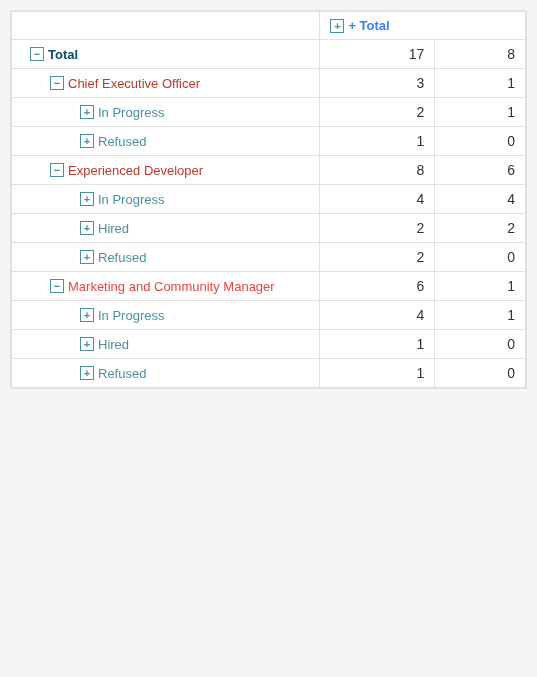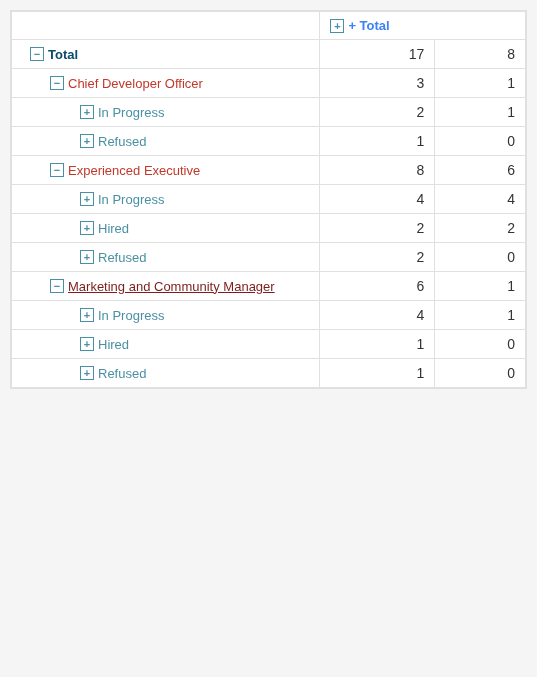--- a/index.html
+++ b/index.html
@@ -112,21 +112,21 @@
         <span style="color:#0c4a6e; font-weight:bold;">Total</span>
       </div>
     </td>
     <td class="num">17</td>
     <td class="num">8</td>
   </tr>
         <tr>
     <td style="padding: 6px 10px;">
       <div class="row-label" style="padding-left:28px;">
         <span class="icon-minus" style="border-color:#4a90a4; color:#4a90a4;">−</span>
-        <span style="color:#c0392b; font-weight:normal;">Chief Developer Officer</span>
+        <span style="color:#c0392b; font-weight:normal;">Chief Executive Officer</span>
       </div>
     </td>
     <td class="num">3</td>
     <td class="num">1</td>
   </tr>
         <tr>
     <td style="padding: 6px 10px;">
       <div class="row-label" style="padding-left:58px;">
         <span class="icon-plus" style="border-color:#4a90a4; color:#4a90a4;">+</span>
         <span style="color:#4a90a4; font-weight:normal;">In Progress</span>
@@ -142,21 +142,21 @@
         <span style="color:#4a90a4; font-weight:normal;">Refused</span>
       </div>
     </td>
     <td class="num">1</td>
     <td class="num">0</td>
   </tr>
         <tr>
     <td style="padding: 6px 10px;">
       <div class="row-label" style="padding-left:28px;">
         <span class="icon-minus" style="border-color:#4a90a4; color:#4a90a4;">−</span>
-        <span style="color:#c0392b; font-weight:normal;">Experienced Executive</span>
+        <span style="color:#c0392b; font-weight:normal;">Experienced Developer</span>
       </div>
     </td>
     <td class="num">8</td>
     <td class="num">6</td>
   </tr>
         <tr>
     <td style="padding: 6px 10px;">
       <div class="row-label" style="padding-left:58px;">
         <span class="icon-plus" style="border-color:#4a90a4; color:#4a90a4;">+</span>
         <span style="color:#4a90a4; font-weight:normal;">In Progress</span>
@@ -182,21 +182,21 @@
         <span style="color:#4a90a4; font-weight:normal;">Refused</span>
       </div>
     </td>
     <td class="num">2</td>
     <td class="num">0</td>
   </tr>
         <tr>
     <td style="padding: 6px 10px;">
       <div class="row-label" style="padding-left:28px;">
         <span class="icon-minus" style="border-color:#4a90a4; color:#4a90a4;">−</span>
-        <span style="color:#7f1d1d; font-weight:normal;text-decoration:underline;">Marketing and Community Manager</span>
+        <span style="color:#ef4444; font-weight:normal;">Marketing and Community Manager</span>
       </div>
     </td>
     <td class="num">6</td>
     <td class="num">1</td>
   </tr>
         <tr>
     <td style="padding: 6px 10px;">
       <div class="row-label" style="padding-left:58px;">
         <span class="icon-plus" style="border-color:#4a90a4; color:#4a90a4;">+</span>
         <span style="color:#4a90a4; font-weight:normal;">In Progress</span>

